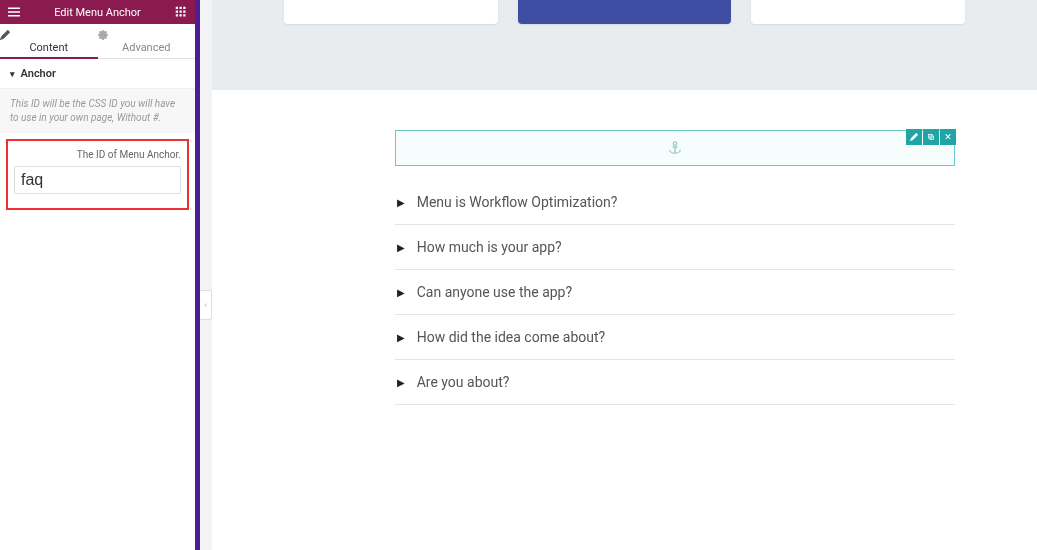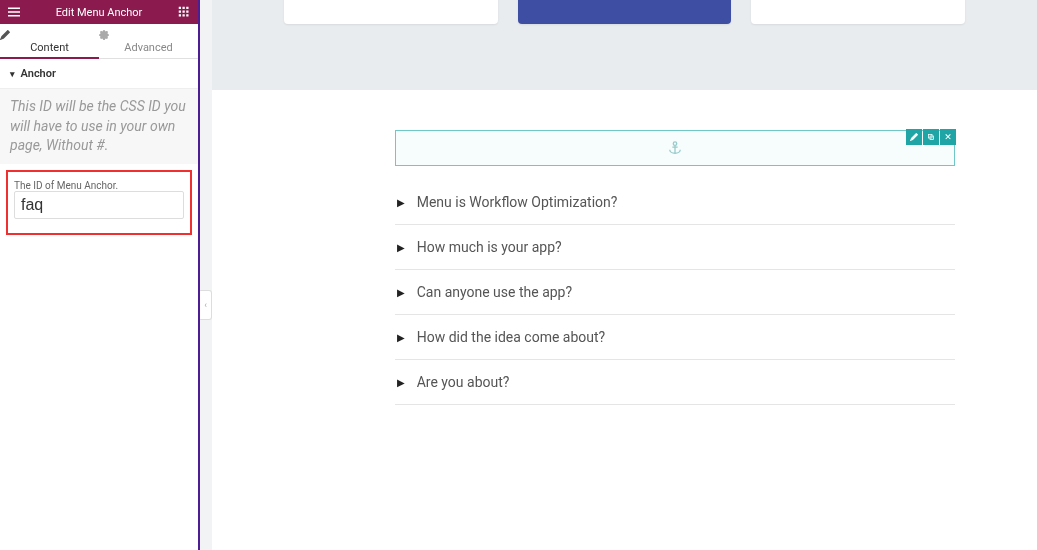--- a/index.html
+++ b/index.html
@@ -11,21 +11,21 @@
       background: #f1f3f5;
       position: relative;
     }
     .sidebar {
       position: absolute;
       left: 0;
       top: 0;
       width: 200px;
       height: 100%;
       background: #fff;
-      border-right: 2px solid #4c1d95;
+      border-right: 5px solid #4c1d95;
       display: flex;
       flex-direction: column;
     }
     .sidebar-header {
       height: 24px;
       background: #8b1a4f;
       color: #fff;
       display: flex;
       align-items: center;
       padding: 0 6px;
@@ -83,35 +83,37 @@
       align-items: center;
       gap: 6px;
       cursor: pointer;
     }
     .section-caret {
       font-size: 9px;
       color: #333;
     }
     .section-hint {
       padding: 8px 10px;
-      font-size: 14px;
+      font-size: 10px;
       font-style: italic;
       color: #999;
       line-height: 1.4;
       background: #f7f7f7;
     }
     .highlight-box {
       margin: 6px 6px;
       border: 2px solid #f03030;
       padding: 8px 6px 14px;
       background: #fff;
     }
     .field-label {
       font-size: 10px;
       color: #666;
+      margin-bottom: 6px;
+      text-align: right;
     }
     .field-input {
       width: 100%;
       border: 1px solid #ddd;
       border-radius: 2px;
       padding: 4px 6px;
       font-size: 16px;
       color: #333;
       outline: none;
     }

